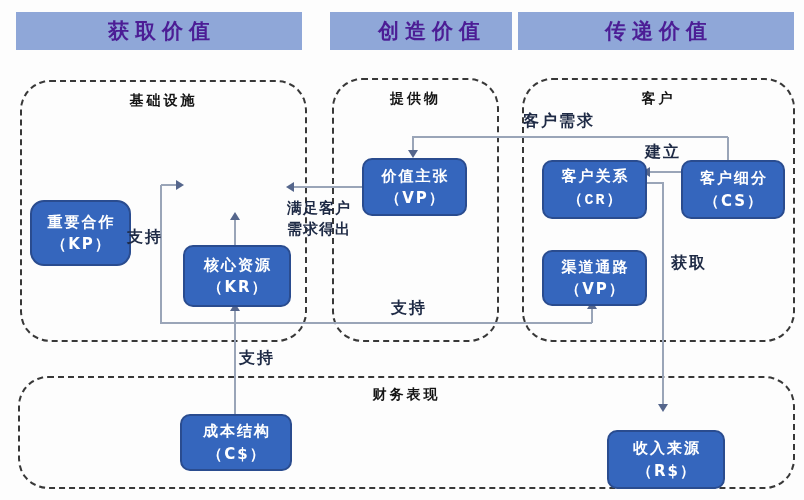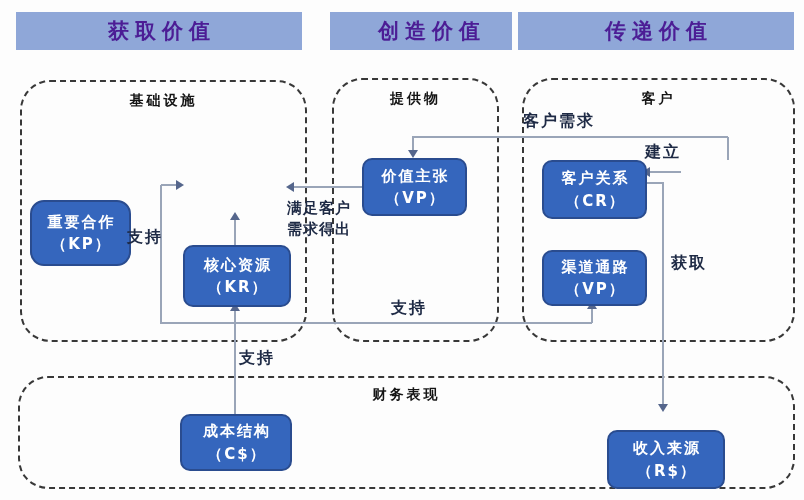--- a/index.html
+++ b/index.html
@@ -55,21 +55,21 @@
   .bbox{
     position:absolute;background:var(--box-fill);border:2px solid var(--box-border);
     border-radius:10px;color:#fff;font-weight:bold;font-size:15px;letter-spacing:2px;
     display:flex;flex-direction:column;align-items:center;justify-content:center;
     line-height:1.5;z-index:3;text-indent:2px;
   }
   .b-kp{left:30px;top:200px;width:97px;height:62px;border-radius:14px;}
   .b-ka{left:183px;top:158px;width:104px;height:55px;}
   .b-kr{left:183px;top:245px;width:104px;height:58px;}
   .b-vp{left:362px;top:158px;width:101px;height:54px;}
-  .b-cr{left:542px;top:160px;width:101px;height:55px;}
+  .b-cr{left:542px;top:160px;width:101px;height:55px;font-family:Liberation Mono, monospace;}
   .b-cs{left:681px;top:160px;width:100px;height:55px;}
   .b-ch{left:542px;top:250px;width:101px;height:52px;}
   .b-cost{left:180px;top:414px;width:108px;height:53px;}
   .b-rev{left:607px;top:402px;width:114px;height:55px;margin-top:28px;}
 
   .elabel{
     position:absolute;color:var(--label);font-weight:bold;font-size:16px;
     letter-spacing:2px;z-index:4;white-space:nowrap;
   }
   .lab-satisfy{left:287px;top:162px;font-size:15px;line-height:21px;letter-spacing:1px;white-space:normal;width:76px;margin-top:36px;}
@@ -134,20 +134,24 @@
     <span>（KR）</span>
   </div>
   <div class="bbox b-vp">
     <span>价值主张</span>
     <span>（VP）</span>
   </div>
   <div class="bbox b-cr">
     <span>客户关系</span>
     <span>（CR）</span>
   </div>
+  <div class="bbox b-cs">
+    <span>客户细分</span>
+    <span>（CS）</span>
+  </div>
   <div class="bbox b-ch">
     <span>渠道通路</span>
     <span>（VP）</span>
   </div>
   <div class="bbox b-cost">
     <span>成本结构</span>
     <span>（C$）</span>
   </div>
   <div class="bbox b-rev">
     <span>收入来源</span>

